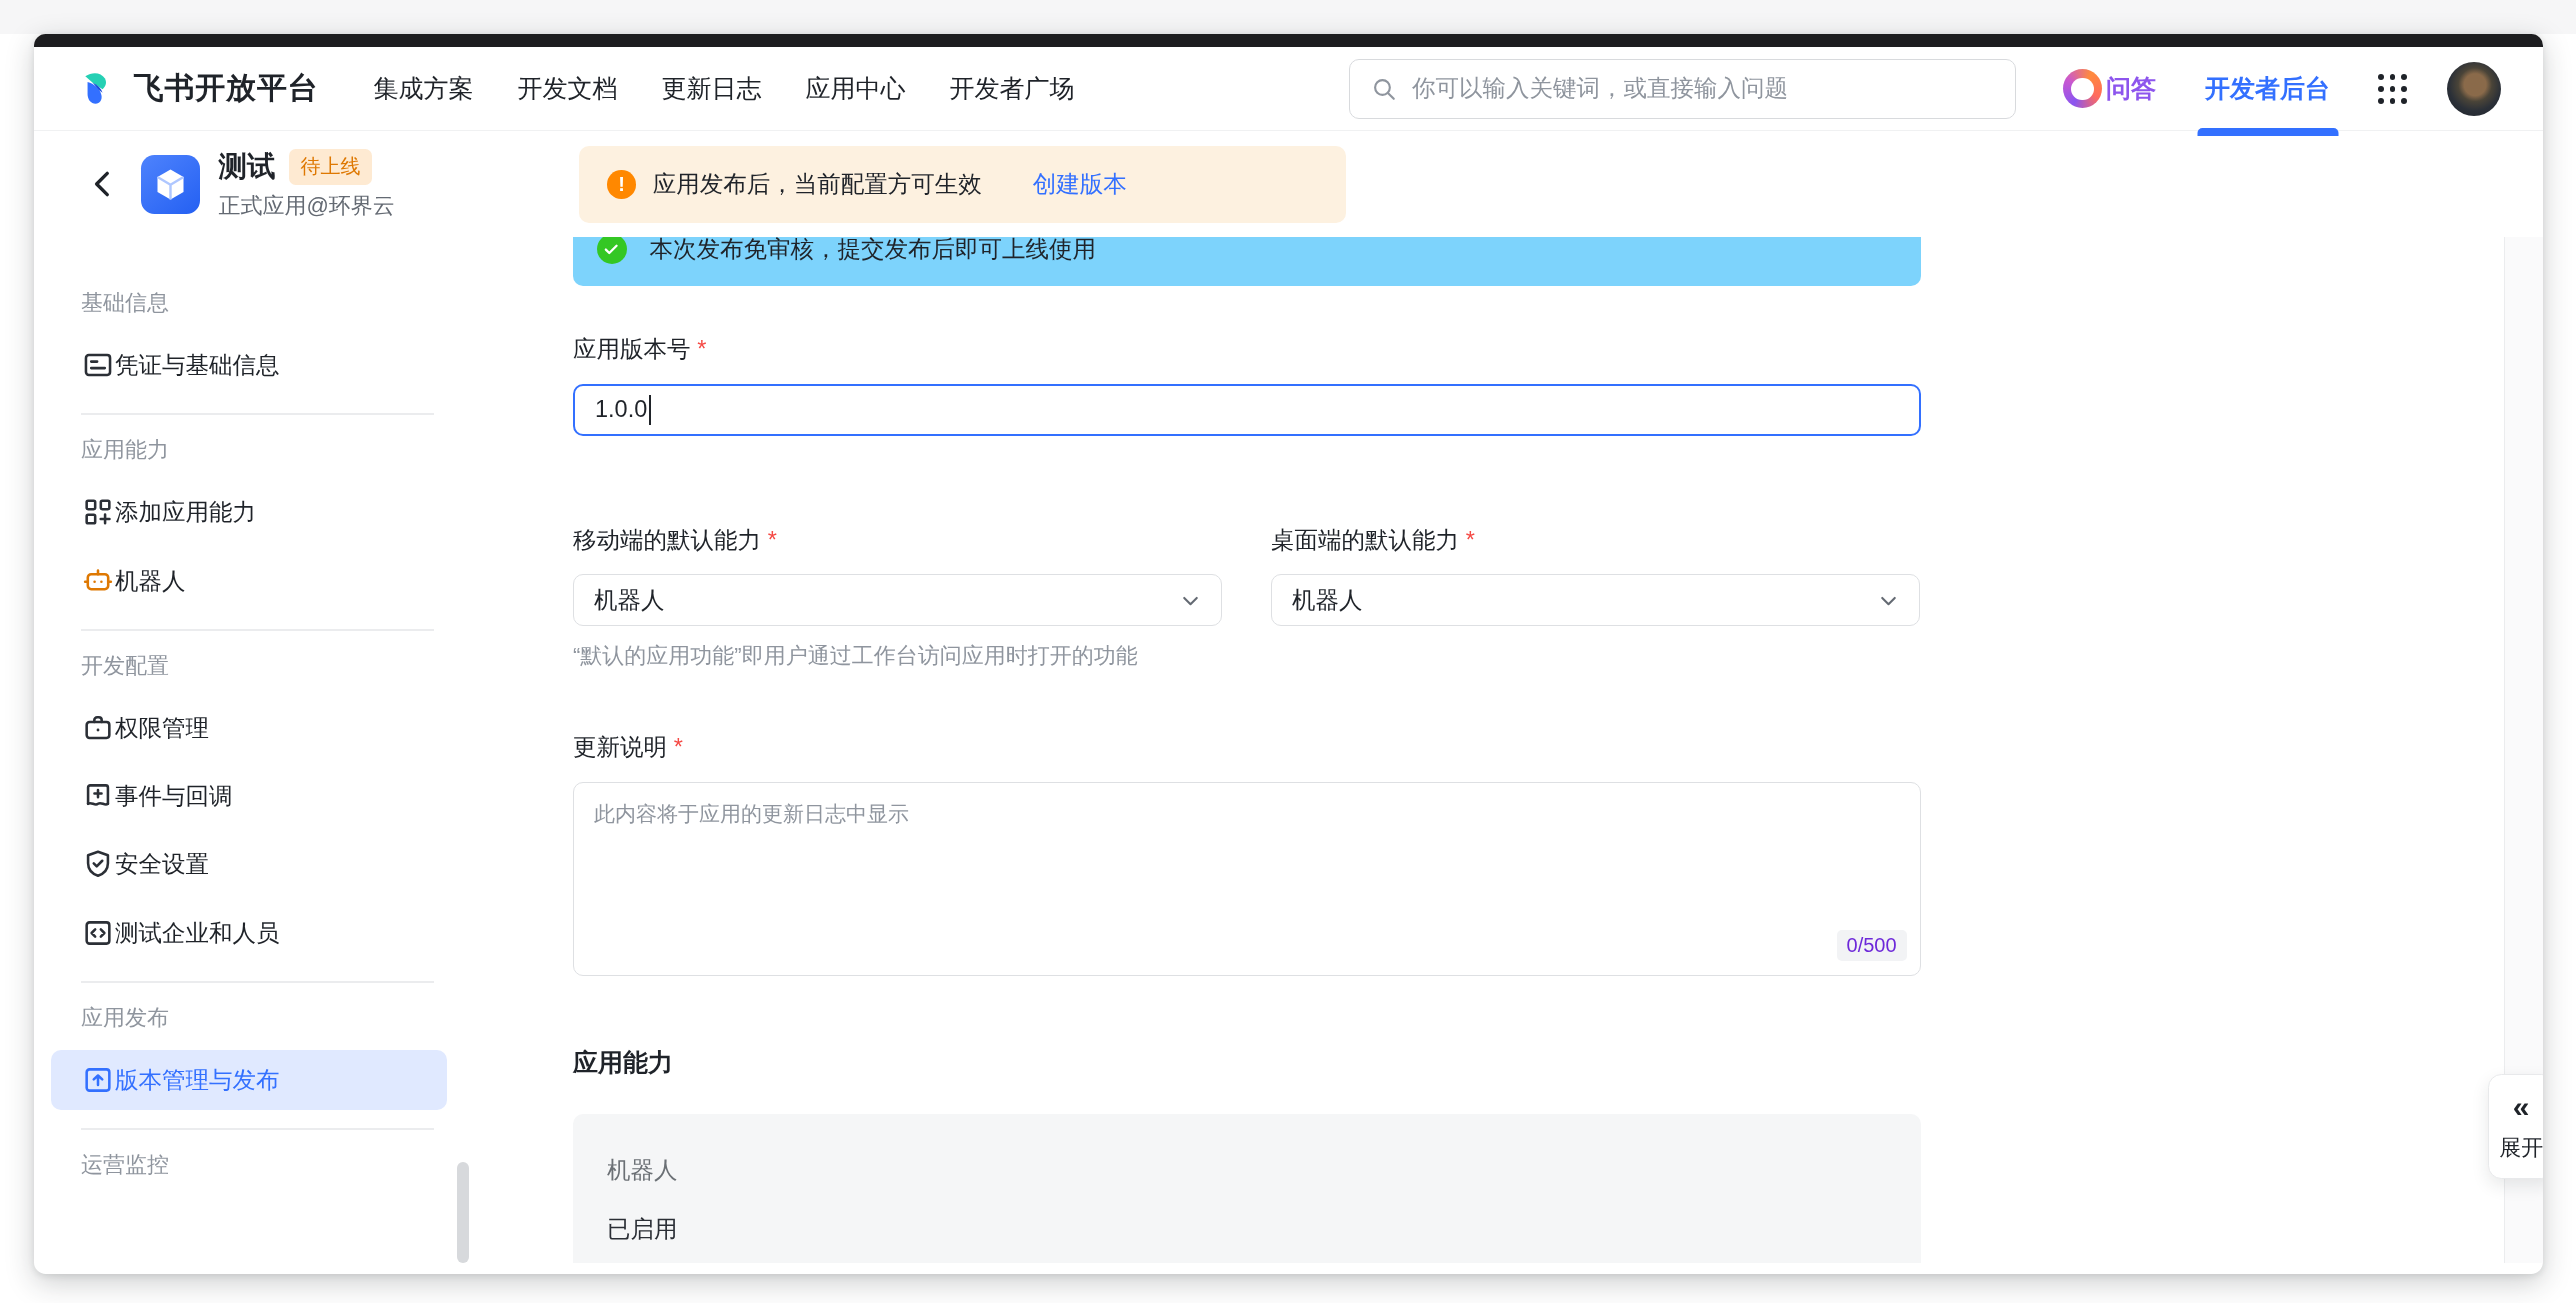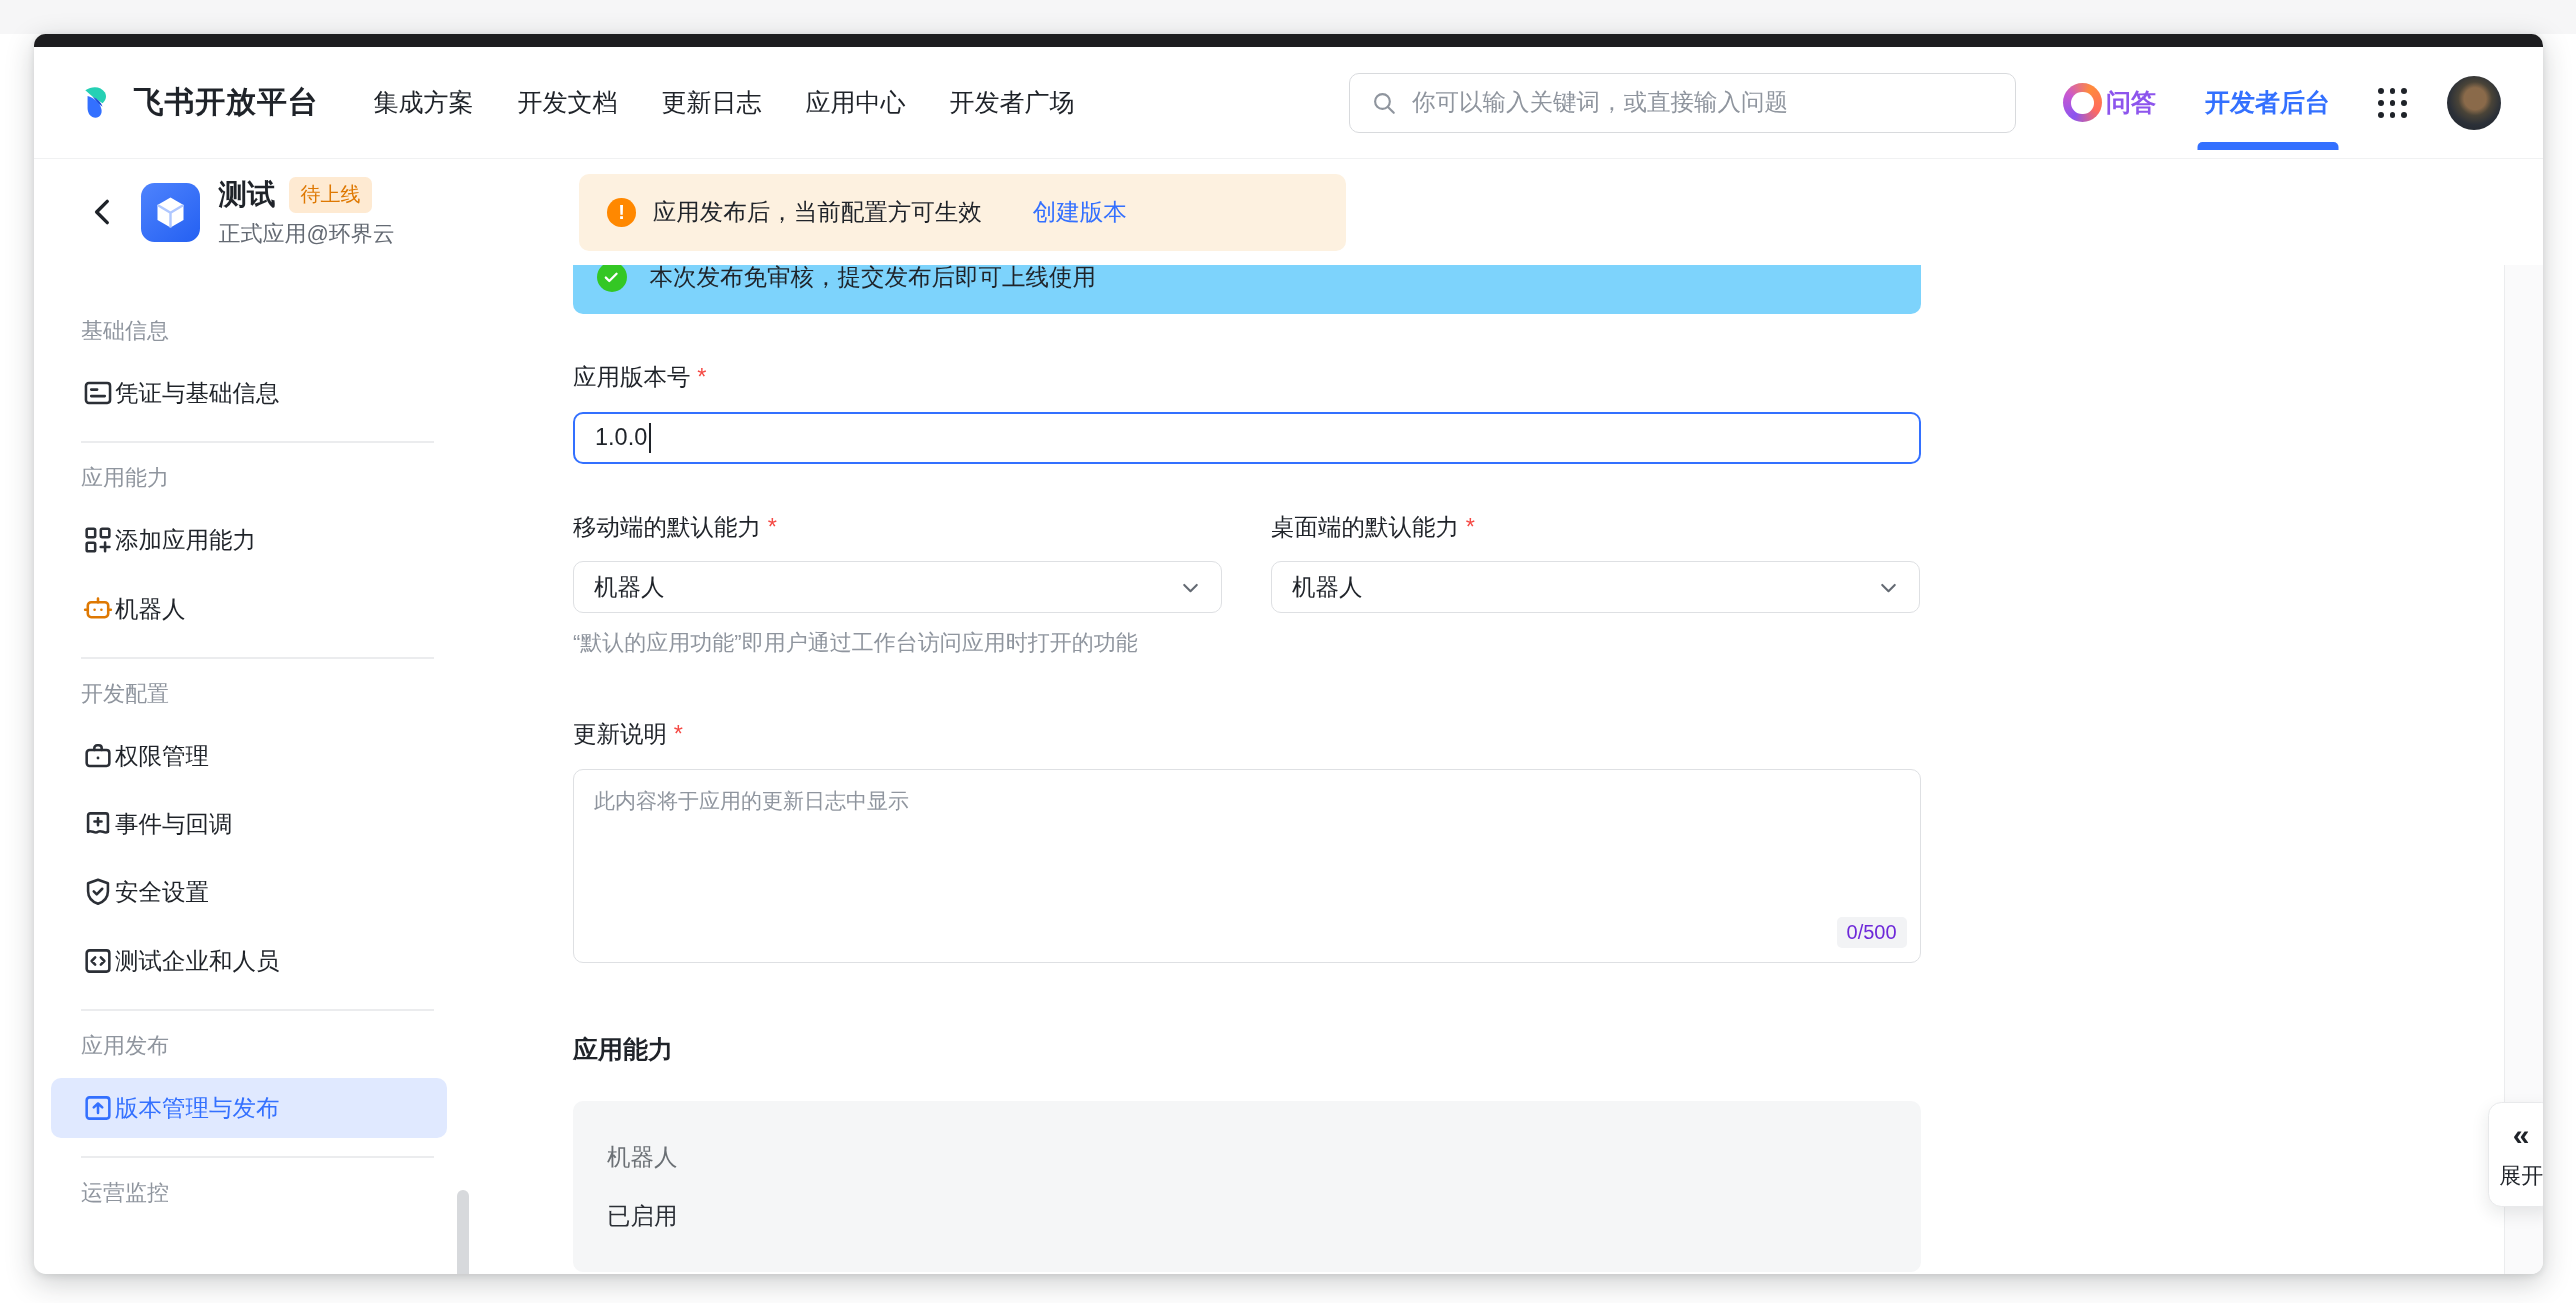--- a/index.html
+++ b/index.html
@@ -5,21 +5,21 @@
   * { margin:0; padding:0; box-sizing:border-box; }
   html,body { width:2576px; height:1304px; overflow:hidden;
     font-family:"Liberation Sans","DejaVu Sans",sans-serif; background:#fff; color:#1F2329; }
   .backdrop-top { position:absolute; left:0; top:0; width:2576px; height:34px; background:#F6F6F7; }
   .window { position:absolute; left:34px; top:34px; width:2509px; height:1240px;
     background:#fff; border-radius:11.7px; overflow:hidden;
     box-shadow:0 8.4px 28.5px rgba(31,35,41,.22), 0 1.7px 6.7px rgba(31,35,41,.10); }
   .titlebar { height:13.4px; background:#1D1D1F; }
 
   
-  .navbar { height:112px; display:flex; align-items:center; padding:0 42px 0 44px;
+  .navbar { height:84px; display:flex; align-items:center; padding:0 42px 0 44px;
     border-bottom:1.7px solid #F0F1F2; background:#fff; position:relative; }
   .logo { display:flex; align-items:center; gap:11.7px; }
   .logo-text { font-size:30px; font-weight:700; letter-spacing:0.8px; }
   .nav-items { display:flex; gap:44px; margin-left:55px; }
   .nav-item { font-size:25px; color:#1F2329; cursor:pointer; white-space:nowrap; }
   .nav-right { margin-left:auto; display:flex; align-items:center; }
   .searchbox { width:667px; height:60px; border:1.7px solid #D8DADD; border-radius:10px;
     display:flex; align-items:center; padding:0 20px; gap:13.4px; background:#fff; }
   .searchbox input { border:none; outline:none; flex:1; font-size:23.5px; color:#1F2329;
     font-family:inherit; background:transparent; }
@@ -82,21 +82,21 @@
   .field-label { font-size:23.5px; color:#1F2329; display:flex; gap:6.7px; align-items:baseline; }
   .req { color:#F54A45; font-size:23.5px; }
   .mt-56 { margin-top:47px; }
 
   .text-input { margin-top:18.4px; height:52px; border:2.5px solid #3370FF; border-radius:10px;
     display:flex; align-items:center; padding:0 20px; font-size:23.5px; background:#fff; cursor:text; }
   .caret { width:2.5px; height:30px; background:#1F2329; margin-left:1.7px; animation:blink 1.1s steps(1) infinite; }
   @keyframes blink { 50% { opacity:0; } }
 
   .two-col { display:flex; gap:49px; margin-top:47px; }
-  .col { width:649px; }
+  .col { width:649px;margin-top:41px; }
   .select { margin-top:18.4px; height:52px; border:1.7px solid #DEE0E3; border-radius:10px;
     display:flex; align-items:center; justify-content:space-between; padding:0 18.4px 0 20px;
     font-size:23.5px; background:#fff; cursor:pointer; }
   .hint { margin-top:15px; font-size:22px; color:#8F959E; }
 
   .note-label { margin-top:60px; }
   .textarea-wrap { margin-top:18.4px; position:relative; height:194px; border:1.7px solid #DEE0E3;
     border-radius:10px; background:#fff; }
   .textarea-wrap textarea { width:100%; height:100%; border:none; outline:none; resize:none;
     font-family:inherit; font-size:21px; color:#1F2329; padding:17px 20px; background:transparent; }

